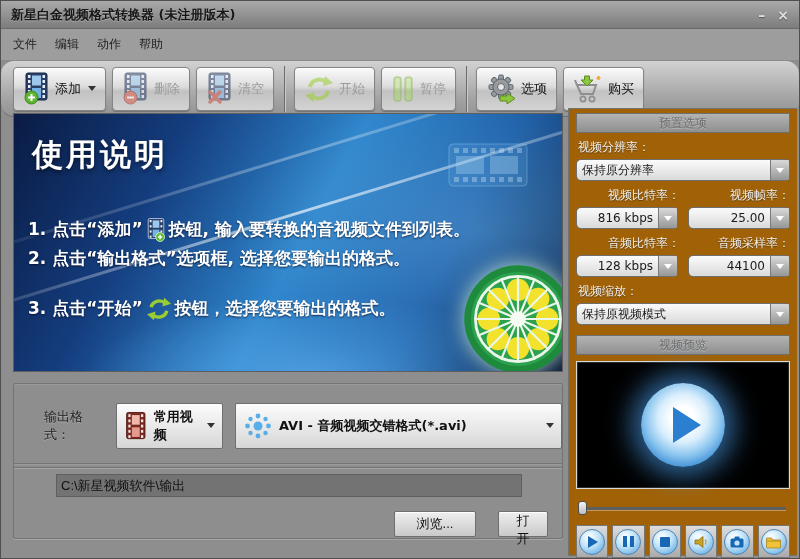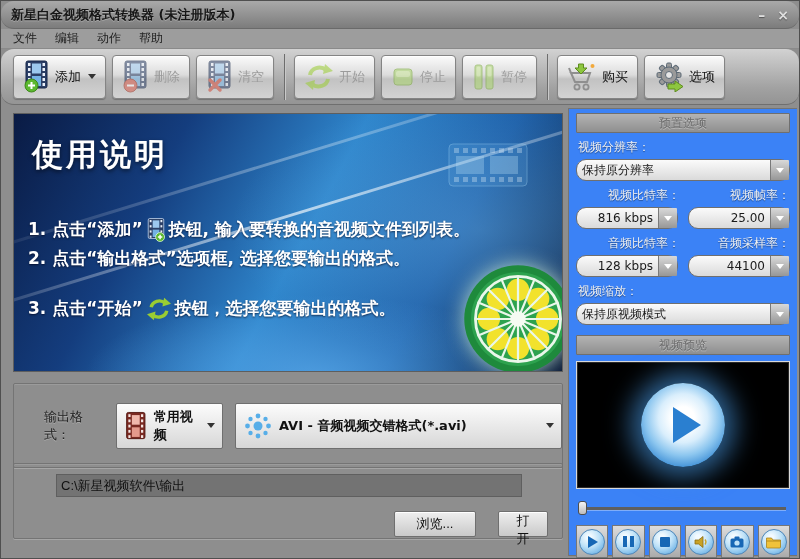--- a/index.html
+++ b/index.html
@@ -2,28 +2,28 @@
 <html><head>
 <meta charset="utf-8">
 <style>
   * { margin:0; padding:0; box-sizing:border-box; }
   html,body { width:800px; height:559px; font-family:"DejaVu Sans","Liberation Sans",sans-serif; }
   .window{ position:relative; width:800px; height:559px; background:#8e8e8e;
     border:1px solid #4f4f4f; overflow:hidden; }
 
   
   .titlebar{ height:28px; background:linear-gradient(#a9a9a9,#7c7c7c);
-    border-bottom:1px solid #6a6a6a; display:flex; align-items:center; padding:0 10px;border-radius:13px; }
+    border-bottom:1px solid #6a6a6a; display:flex; align-items:center; padding:0 10px; }
   .title-text{ font-size:13px; font-weight:bold; color:#161616; text-shadow:0 1px 0 rgba(255,255,255,.25); }
   .win-controls{ margin-left:auto; display:flex; gap:12px; }
   .win-btn{ color:#dedede; font-size:14px; font-weight:bold; line-height:14px; cursor:default;
     text-shadow:0 1px 1px rgba(0,0,0,.4); }
 
   
-  .menubar{ height:20px; background:#9d9d9d; display:flex; align-items:center; gap:18px;
+  .menubar{ height:32px; background:#9d9d9d; display:flex; align-items:center; gap:18px;
     padding:0 12px; border-bottom:1px solid #8a8a8a; }
   .menu-item{ font-size:12px; color:#222; }
 
   
   .toolbar{ height:56px; background:linear-gradient(#d2d2d2,#a2a2a2 70%,#949494);
     border-bottom:1px solid #6f6f6f; display:flex; align-items:center; padding:0 12px;border-radius:13px; }
   .tbtn{ height:44px; display:flex; align-items:center; gap:5px; padding:0 9px;
     background:linear-gradient(#fbfbfb,#dcdcdc 45%,#c2c2c2 55%,#d3d3d3);
     border:1px solid #848484; border-radius:4px; margin-right:6px;
     box-shadow:inset 0 1px 0 #fff, 0 1px 1px rgba(0,0,0,.25); cursor:default; }
@@ -76,29 +76,29 @@
   .dir-input{ width:466px; height:23px; margin-left:12px; border:1px solid #5f5f5f;
     background:#737373; font-size:13px; color:#111; padding:0 4px; }
   .btn-row{ display:flex; justify-content:flex-end; gap:22px; margin:14px 14px 0 0; }
   .push-btn{ height:26px; font-size:13px; color:#111; padding:0 14px;
     background:linear-gradient(#efefef,#c9c9c9); border:1px solid #6f6f6f; border-radius:2px;
     box-shadow:inset 0 1px 0 #fff; cursor:default; }
   .browse-btn{ width:82px; } .open-btn{ width:50px; }
 
   
   .rpanel{ position:absolute; left:567px; top:107px; width:229px; height:448px;
-    background:#3b82f6; border:1px solid #747474; border-right:none; padding:4px 7px; }
+    background:#a16207; border:1px solid #747474; border-right:none; padding:4px 7px; }
   .sec-header{ height:20px; background:linear-gradient(#b3b3b3,#8f8f8f);
     border:1px solid #6f6f6f; border-radius:1px; display:flex; align-items:center; justify-content:center;
     font-size:12px; color:#6b6b6b; text-shadow:0 1px 0 rgba(255,255,255,.35); }
   .plabel{ font-size:12px; color:#f2f2f2; text-shadow:0 1px 1px rgba(0,0,0,.45); margin:6px 0 3px 2px; }
   .two-col{ display:flex; justify-content:space-between;text-align:right; }
   .two-col > *{ width:102px; }
   .combo{ height:22px; display:flex; align-items:center;
-    background:linear-gradient(#fbfbfb,#dadada); border:1px solid #6f6f6f; border-radius:10px; cursor:default; }
+    background:linear-gradient(#fbfbfb,#dadada); border:1px solid #6f6f6f; border-radius:5px; cursor:default; }
   .combo .ctext{ font-size:12px; color:#1a1a1a; padding:0 5px; flex:1; white-space:nowrap; overflow:hidden; }
   .combo .abtn{ width:19px; align-self:stretch; border-left:1px solid #7a7a7a; border-radius:0 1px 1px 0;
     background:linear-gradient(#d9d9d9,#979797); display:flex; align-items:center; justify-content:center; }
   .combo .abtn i{ width:0;height:0;border-left:4px solid transparent;border-right:4px solid transparent;
     border-top:5px solid #fff; }
 
   .preview-box{ margin-top:6px; height:128px; background:#000; border:1px solid #d9d9d9;
     box-shadow:inset 0 0 0 1px #2a2a2a; display:flex; align-items:center; justify-content:center; }
   .orb{ width:84px; height:84px; border-radius:50%; position:relative; cursor:pointer;
     background:radial-gradient(circle at 50% 42%, #ffffff 18%, #d9eefc 38%, #8cc6ef 58%, #3e8fd6 78%, #1c5ea2 100%);
@@ -217,69 +217,62 @@
     <div class="tbtn disabled">
       <svg width="30" height="28" viewBox="0 0 30 28">
         <path d="M6 12 A9.5 8.5 0 0 1 22 7" fill="none" stroke="#9acd32" stroke-width="4"></path>
         <polygon points="21,1 29,8 19,11" fill="#9acd32"></polygon>
         <path d="M24 16 A9.5 8.5 0 0 1 8 21" fill="none" stroke="#9acd32" stroke-width="4"></path>
         <polygon points="9,27 1,20 11,17" fill="#9acd32"></polygon>
       </svg>
       <span class="lbl">开始</span>
     </div>
 
-    <div class="tbtn disabled">
-      <svg width="24" height="24" viewBox="0 0 24 24">
-        <rect x="3" y="4" width="18" height="16" rx="3" fill="#a8d46a" stroke="#79a83a"></rect>
-        <rect x="5" y="6" width="14" height="6" rx="2" fill="#cdea9c"></rect>
-      </svg>
-      <span class="lbl">停止</span>
-    </div>
 
     <div class="tbtn disabled">
       <svg width="24" height="28" viewBox="0 0 24 28">
         <rect x="3" y="2" width="7" height="24" rx="2" fill="#a8d46a" stroke="#79a83a"></rect>
         <rect x="14" y="2" width="7" height="24" rx="2" fill="#a8d46a" stroke="#79a83a"></rect>
         <rect x="4.5" y="3.5" width="4" height="10" rx="1.5" fill="#cdea9c"></rect>
         <rect x="15.5" y="3.5" width="4" height="10" rx="1.5" fill="#cdea9c"></rect>
       </svg>
       <span class="lbl">暂停</span>
     </div>
 
     <div class="tsep"></div>
-
-    <div class="tbtn">
-      <svg width="30" height="30" viewBox="0 0 30 30">
-        <path d="M4 11 h19 l-3 9 H8 z" fill="none" stroke="#8f8f8f" stroke-width="2"></path>
-        <path d="M4 11 L2 6" stroke="#8f8f8f" stroke-width="2"></path>
-        <circle cx="10" cy="25" r="2.6" fill="none" stroke="#8f8f8f" stroke-width="1.8"></circle>
-        <circle cx="19" cy="25" r="2.6" fill="none" stroke="#8f8f8f" stroke-width="1.8"></circle>
-        <path d="M11.5 2 h5 v4 h3.5 l-6 6 -6 -6 h3.5 z" fill="#8dc63f" stroke="#5e8c1e"></path>
-        <circle cx="25.5" cy="4" r="2" fill="#f2a93b"></circle>
-      </svg>
-      <span class="lbl">购买</span>
-    </div>
 
     <div class="tbtn">
       <svg width="30" height="30" viewBox="0 0 30 30">
         <g fill="#9a9a9a" stroke="#5d6a76" stroke-width="1">
           <rect x="12.5" y="1" width="5" height="6" rx="1.5"></rect>
             <rect x="12.5" y="19" width="5" height="6" rx="1.5"></rect>
           <rect x="12.5" y="1" width="5" height="6" rx="1.5" transform="rotate(45 15 13)"></rect>
           <rect x="12.5" y="19" width="5" height="6" rx="1.5" transform="rotate(45 15 13)"></rect>
           <rect x="12.5" y="1" width="5" height="6" rx="1.5" transform="rotate(90 15 13)"></rect>
           <rect x="12.5" y="19" width="5" height="6" rx="1.5" transform="rotate(90 15 13)"></rect>
           <rect x="12.5" y="1" width="5" height="6" rx="1.5" transform="rotate(135 15 13)"></rect>
           <rect x="12.5" y="19" width="5" height="6" rx="1.5" transform="rotate(135 15 13)"></rect>
           <circle cx="15" cy="13" r="8"></circle>
         </g>
         <circle cx="15" cy="13" r="3.5" fill="#e6e6e6" stroke="#5d6a76"></circle>
         <path d="M14 22 h7 v-3 l8 5.5 -8 5.5 v-3 h-7 z" fill="#8dc63f" stroke="#5e8c1e"></path>
       </svg>
       <span class="lbl">选项</span>
+    </div>
+
+    <div class="tbtn">
+      <svg width="30" height="30" viewBox="0 0 30 30">
+        <path d="M4 11 h19 l-3 9 H8 z" fill="none" stroke="#8f8f8f" stroke-width="2"></path>
+        <path d="M4 11 L2 6" stroke="#8f8f8f" stroke-width="2"></path>
+        <circle cx="10" cy="25" r="2.6" fill="none" stroke="#8f8f8f" stroke-width="1.8"></circle>
+        <circle cx="19" cy="25" r="2.6" fill="none" stroke="#8f8f8f" stroke-width="1.8"></circle>
+        <path d="M11.5 2 h5 v4 h3.5 l-6 6 -6 -6 h3.5 z" fill="#8dc63f" stroke="#5e8c1e"></path>
+        <circle cx="25.5" cy="4" r="2" fill="#f2a93b"></circle>
+      </svg>
+      <span class="lbl">购买</span>
     </div>
   </div>
 
   <div class="banner">
     <div class="streak s1"></div>
     <div class="streak s2"></div>
     <svg class="deco-film" width="86" height="56" viewBox="0 0 86 56">
       <rect x="1" y="8" width="78" height="42" rx="4" fill="rgba(120,195,245,.35)" stroke="#9fd4f5"></rect>
       <g fill="#cfeafc">
           <rect x="6" y="12" width="5" height="5"></rect>

